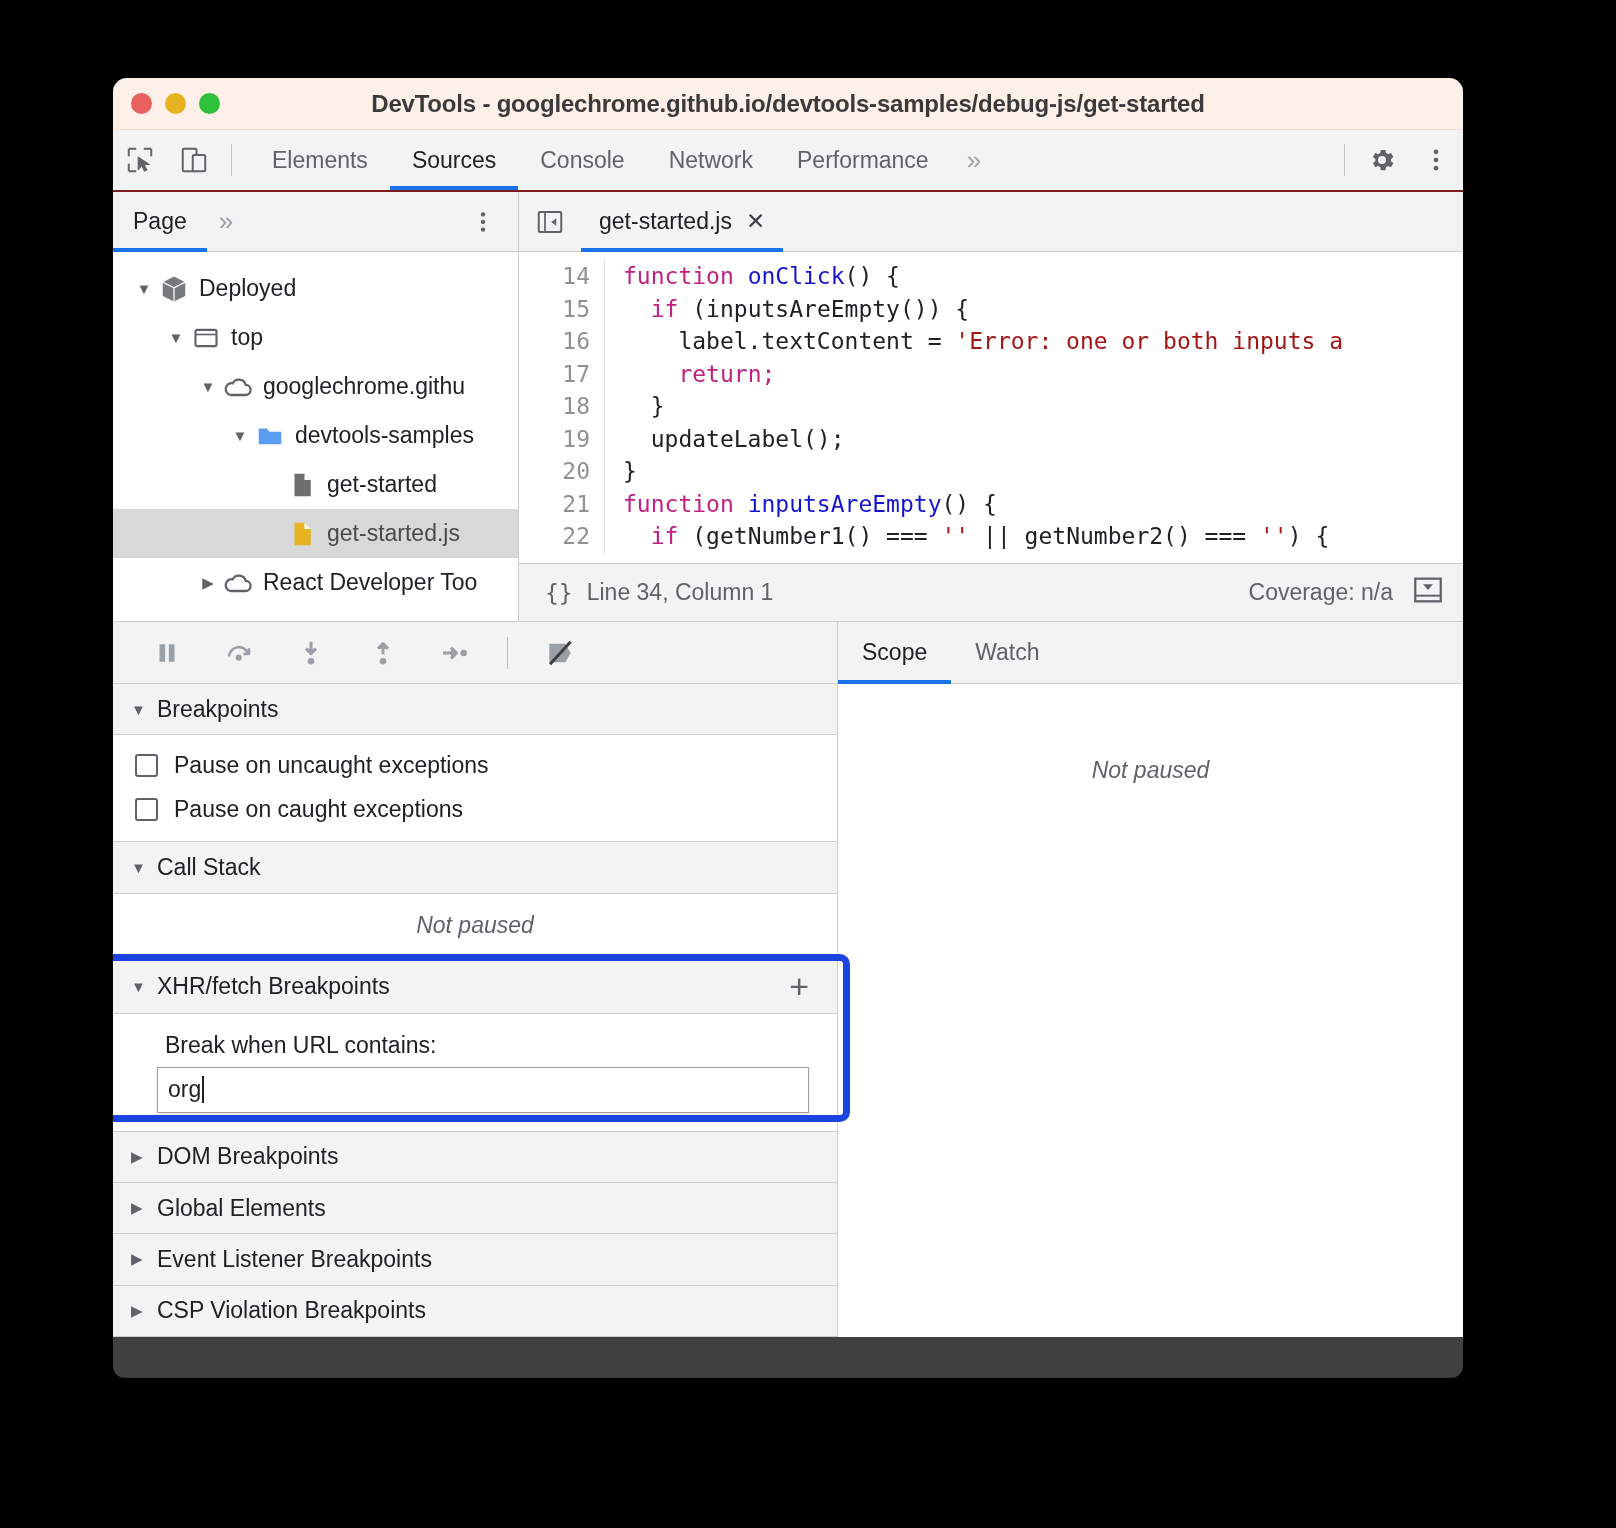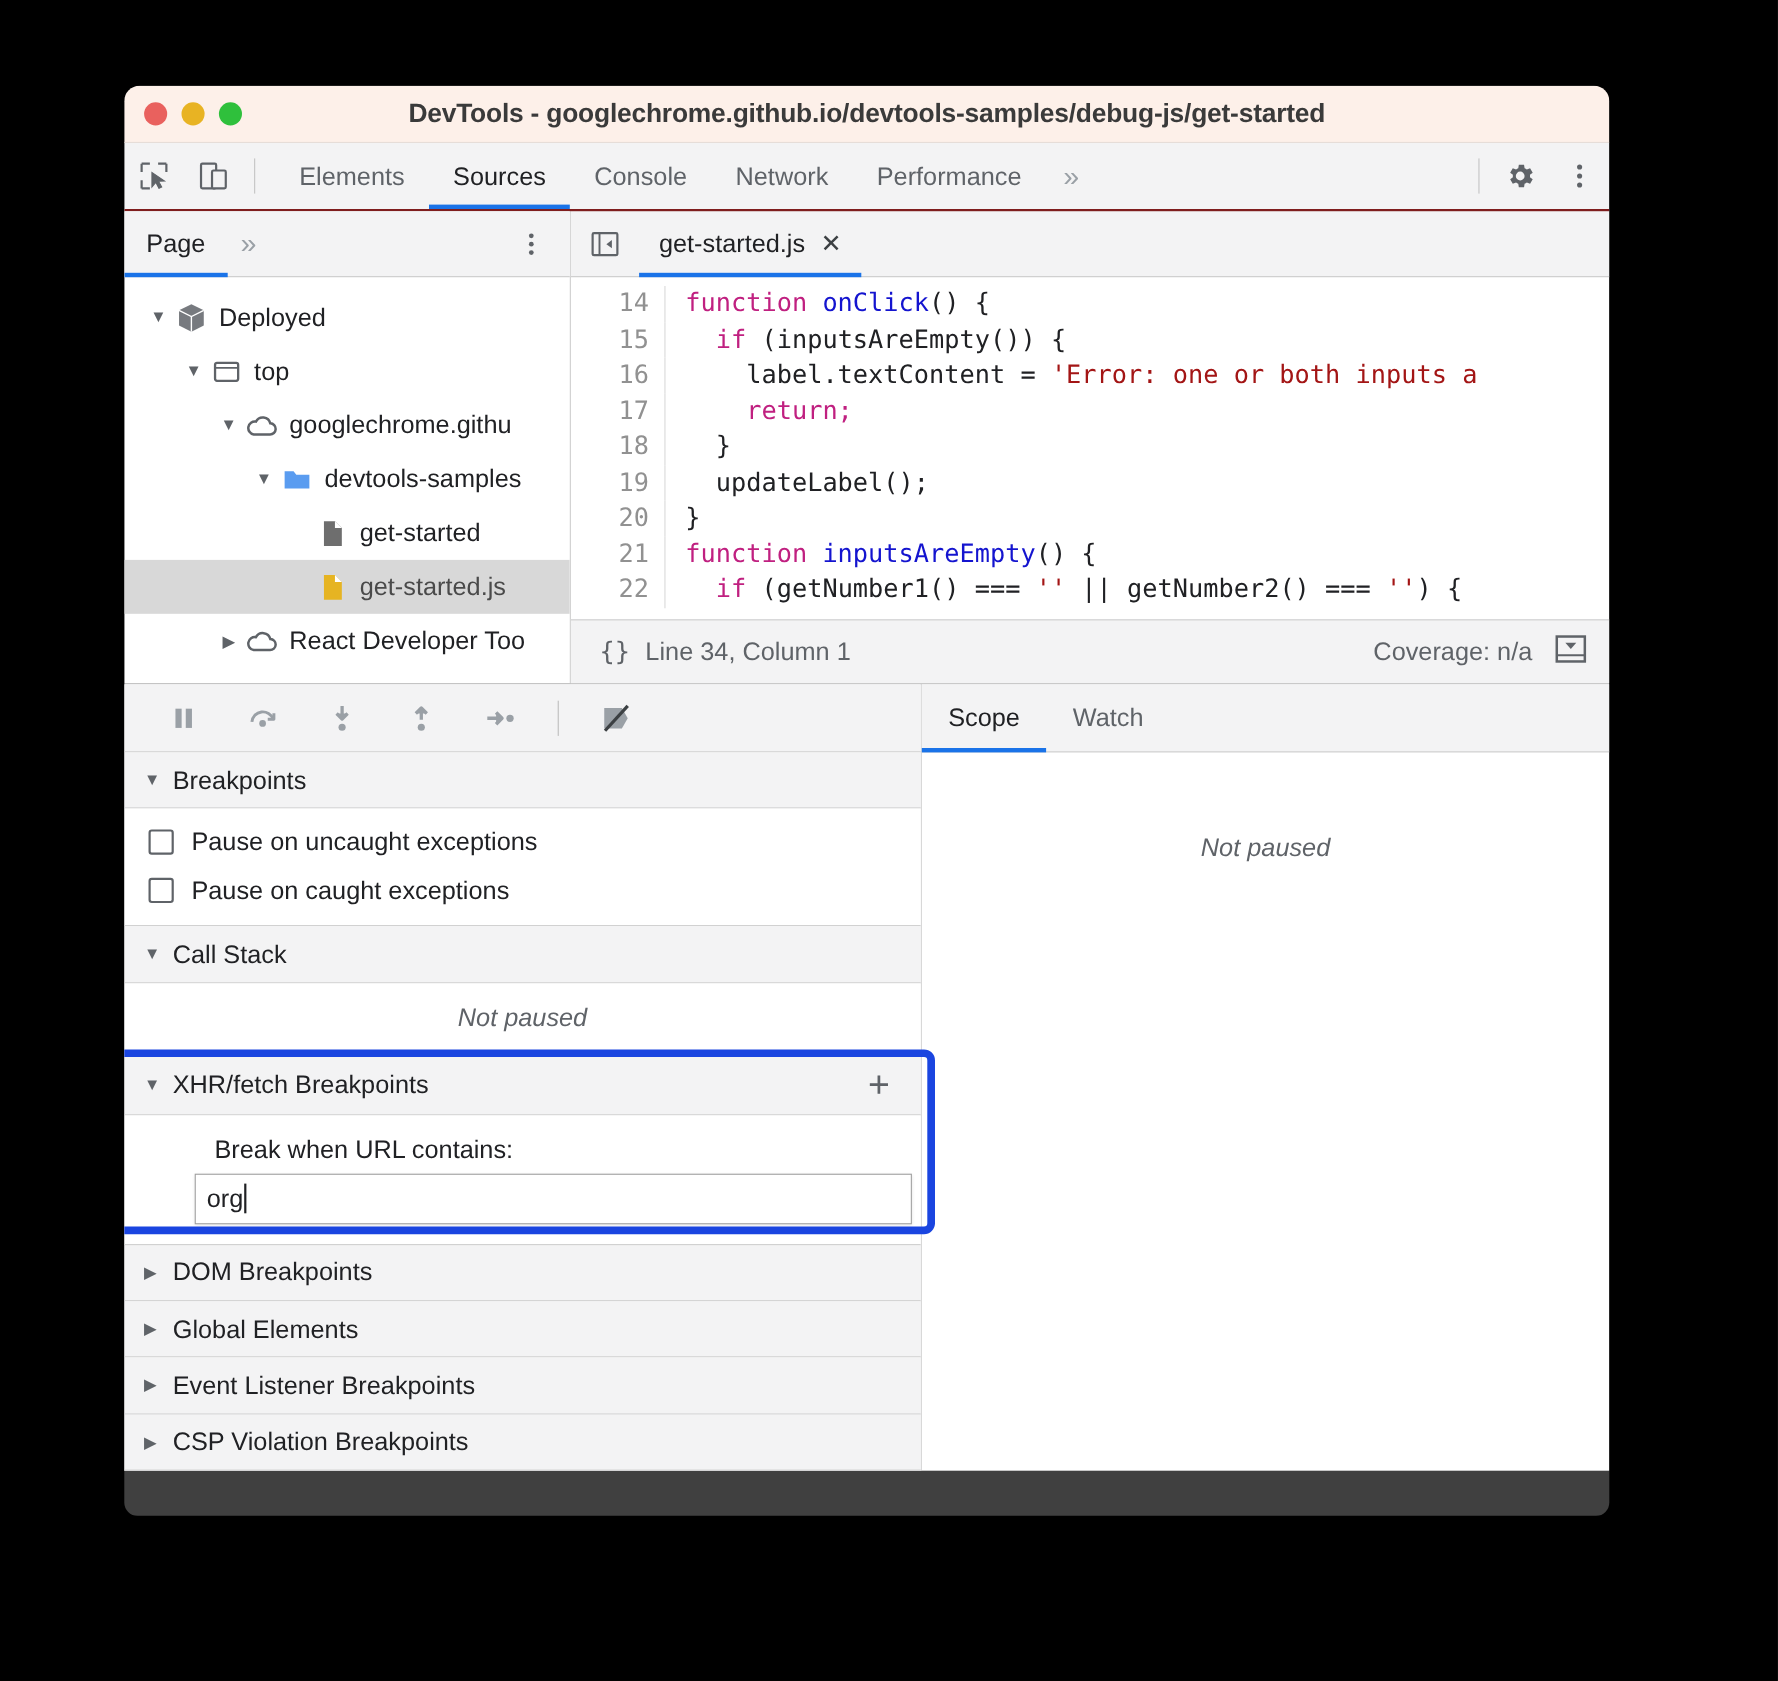--- a/index.html
+++ b/index.html
@@ -173,23 +173,23 @@
     width: 23px; height: 23px; border: 2px solid #5f6368; border-radius: 3px;
     margin-right: 16px; flex: none; background: #fff;
   }
   .notpaused {
     text-align: center; font-style: italic; font-size: 23px; color: #5f6368;
     padding: 18px 0 20px 0; border-bottom: 1px solid #cdcdcd; background: #fff;
   }
 
   #xhr-wrap { position: relative; }
   #xhr-body { background: #fff; border-bottom: 1px solid #cdcdcd; padding: 12px 0 18px 0; }
-  #xhr-label { font-size: 23px; color: #202124; padding: 6px 0 8px 52px; margin-left: 30px; }
+  #xhr-label { font-size: 23px; color: #202124; padding: 6px 0 8px 52px; }
   #xhr-input {
-    margin-left: 64px; width: 652px; height: 46px;
+    margin-left: 44px; width: 652px; height: 46px;
     border: 1px solid #a0a0a0; background: #fff;
     font-size: 23px; color: #202124; padding: 0 10px;
     font-family: "Liberation Sans", sans-serif;
     box-shadow: 0 1px 3px rgba(0,0,0,0.12);
     display: flex; align-items: center;
   }
   .caret {
     display: inline-block; width: 2px; height: 27px; background: #202124;
     margin-left: 1px;
   }

